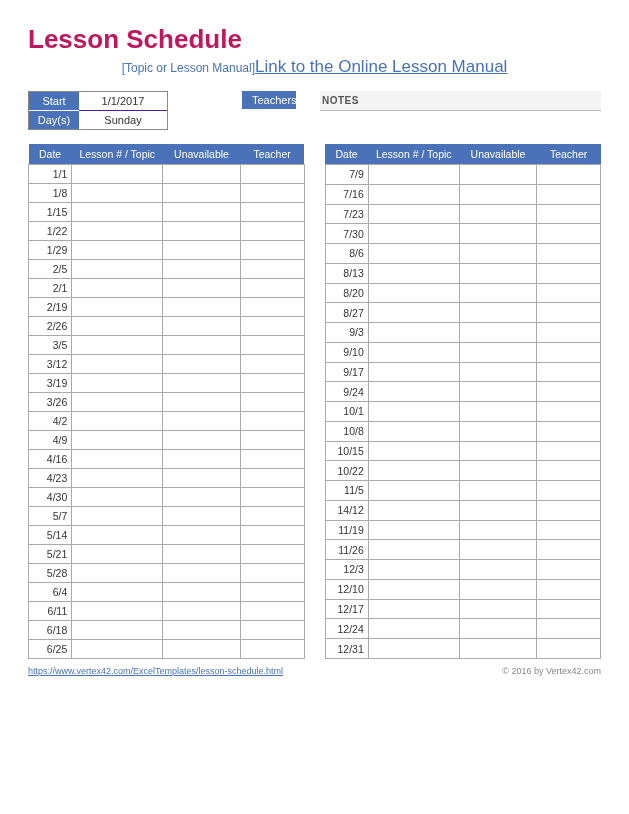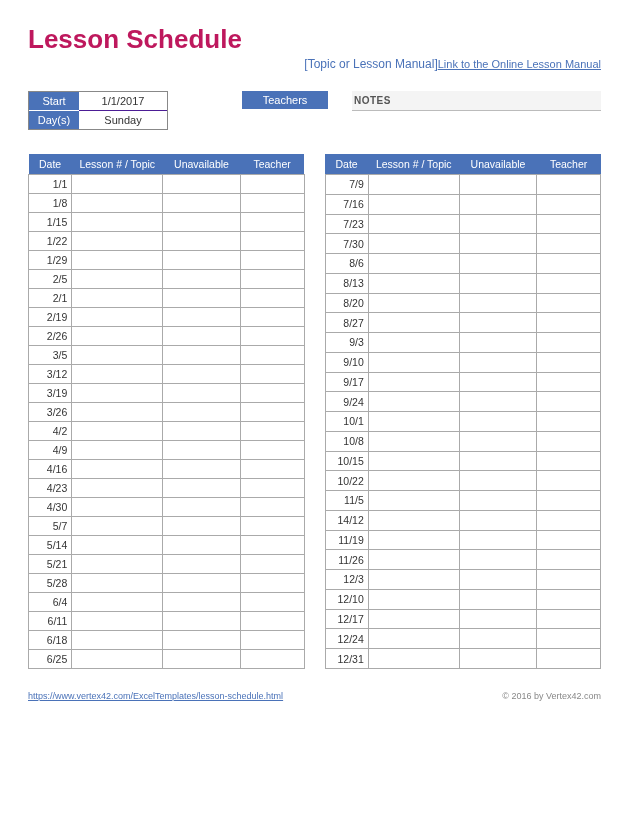--- a/index.html
+++ b/index.html
@@ -13,30 +13,30 @@
     }
     .title {
       font-size: 26px;
       font-weight: bold;
       color: #be185d;
       margin-bottom: 2px;
       font-family: "Century Gothic", Arial, sans-serif;
     }
     .subtitle-row {
       display: flex;
-      justify-content: flex-end;
+      justify-content: center;
       align-items: baseline;
-      margin-bottom: 20px;
+      margin-bottom: 14px;
     }
     .subtitle { color: #4a72b8; font-size: 12px; }
-    .mlink { color: #4a72b8; font-size: 11px; }
+    .mlink { color: #4a72b8; font-size: 17px; }
     .top-section {
       display: flex;
       gap: 0;
-      margin-bottom: 24px;
+      margin-bottom: 14px;
     }
     .info-box {
       display: grid;
       grid-template-columns: 50px 88px;
       border: 1px solid #888;
       font-size: 11px;
     }
     .info-box > div {
       padding: 3px 6px;
       text-align: center;
@@ -51,21 +51,21 @@
       background: #fff;
     }
     .info-box > div:nth-last-child(-n+2) { border-bottom: none; }
     .teachers-block { margin-left: 74px; }
     .teachers-header {
       background: #4a72b8;
       color: #fff;
       padding: 3px 10px;
       text-align: center;
       font-size: 11px;
-      width: 86px;
+      width: 54px;
     }
     .teacher-item {
       padding: 3px 0 3px 8px;
       font-size: 11px;
       color: #555;
     }
     .notes-block { margin-left: 24px; flex: 1; }
     .notes-header {
       font-size: 10px;
       font-weight: bold;
@@ -99,21 +99,21 @@
       height: 17px;
       text-align: right;
     }
     .sched td:first-child { width: 38px; }
     .sched td:nth-child(2) { width: 80px; }
     .sched td:nth-child(3) { width: 68px; }
     .sched td:nth-child(4) { width: 56px; }
     .footer {
       display: flex;
       justify-content: space-between;
-      margin-top: 22px;
+      margin-top: 7px;
       font-size: 9px;
       color: #4a72b8;
     }
     .footer a { color: #4a72b8; text-decoration: underline; }
     .footer .copy { color: #888; }
   </style>
 </head>
 <body>
 
 <div class="title">Lesson Schedule</div>

